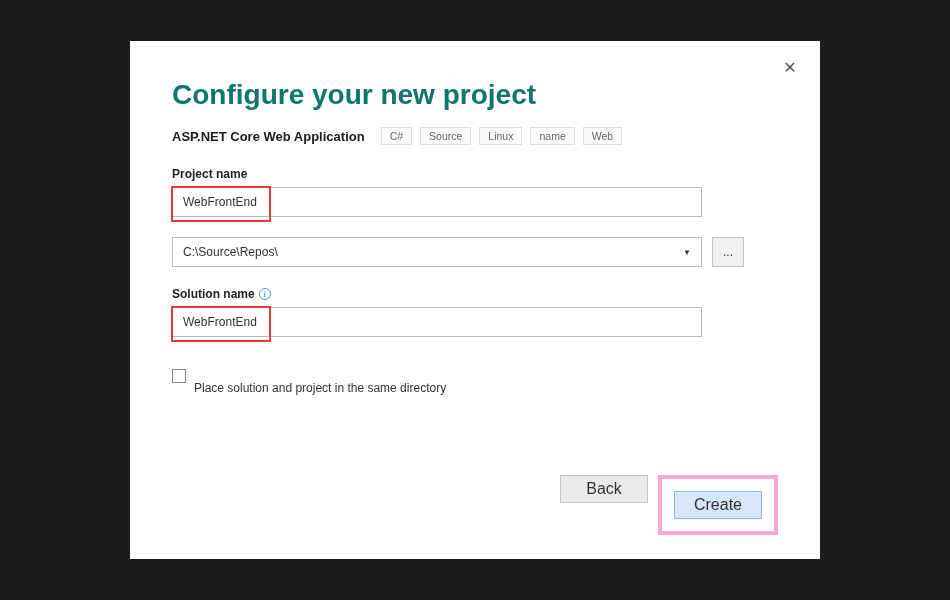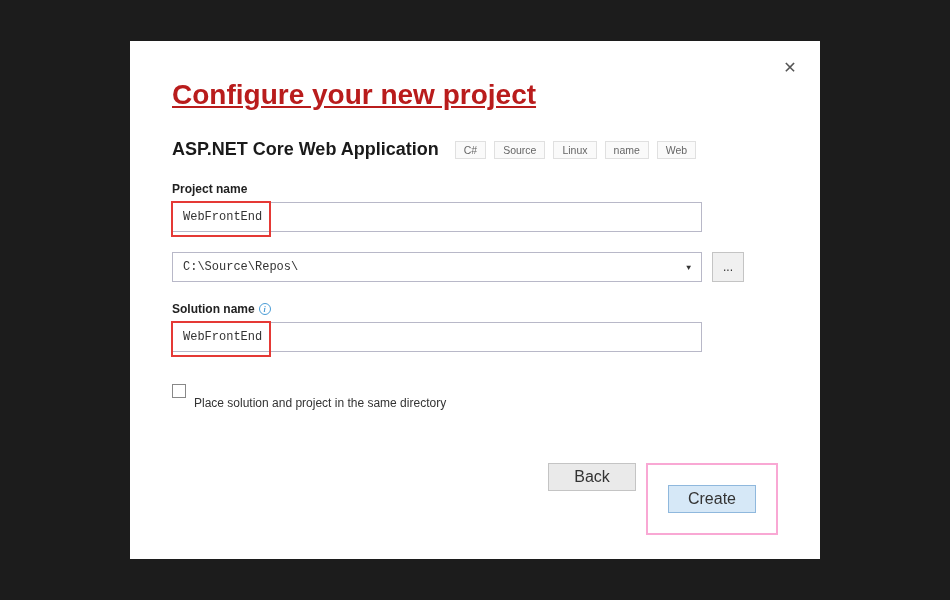--- a/index.html
+++ b/index.html
@@ -29,33 +29,32 @@
       cursor: pointer;
       color: #555;
       font-size: 16px;
       display: flex;
       align-items: center;
       justify-content: center;
     }
     .dialog-title {
       font-size: 28px;
       font-weight: 600;
-      color: #b91c1c;
+      color: #0f766e;
       margin-top: 10px;
-      margin-bottom: 28px;
-      text-decoration: underline;
+      margin-bottom: 16px;
     }
     .template-row {
       display: flex;
       align-items: center;
       gap: 10px;
       margin-bottom: 22px;
     }
     .template-name {
-      font-size: 18px;
+      font-size: 13px;
       font-weight: 600;
       color: #1a1a1a;
     }
     .tags {
       display: flex;
       gap: 8px;
       margin-left: 6px;
     }
     .tag {
       font-size: 10.5px;
@@ -89,21 +88,21 @@
       font-weight: bold;
     }
     .text-input, .dropdown {
       width: 530px;
       height: 30px;
       border: 1px solid #b8b8c8;
       padding: 0 10px;
       font-size: 12px;
       color: #333;
       background: #fff;
-      font-family: Liberation Mono, monospace;
+      font-family: Liberation Sans, sans-serif;
     }
     .field-group {
       margin-bottom: 20px;
     }
     .partial-highlight {
       position: relative;
     }
     .partial-highlight::after {
       content: "";
       position: absolute;
@@ -177,22 +176,22 @@
       display: flex;
       align-items: center;
       justify-content: center;
       font-family: inherit;
     }
     .btn-primary {
       background: #d6e8f7;
       border: 1px solid #8fb8dd;
     }
     .btn-primary-wrapper {
-      border: 2px solid #f9a8d4;
-      padding: 20px;
+      border: 4px solid #f9a8d4;
+      padding: 12px;
     }
   </style>
 </head>
 <body>
 
 <div class="dialog">
 
   <div class="close-btn">
     <span>✕</span>
   </div>

